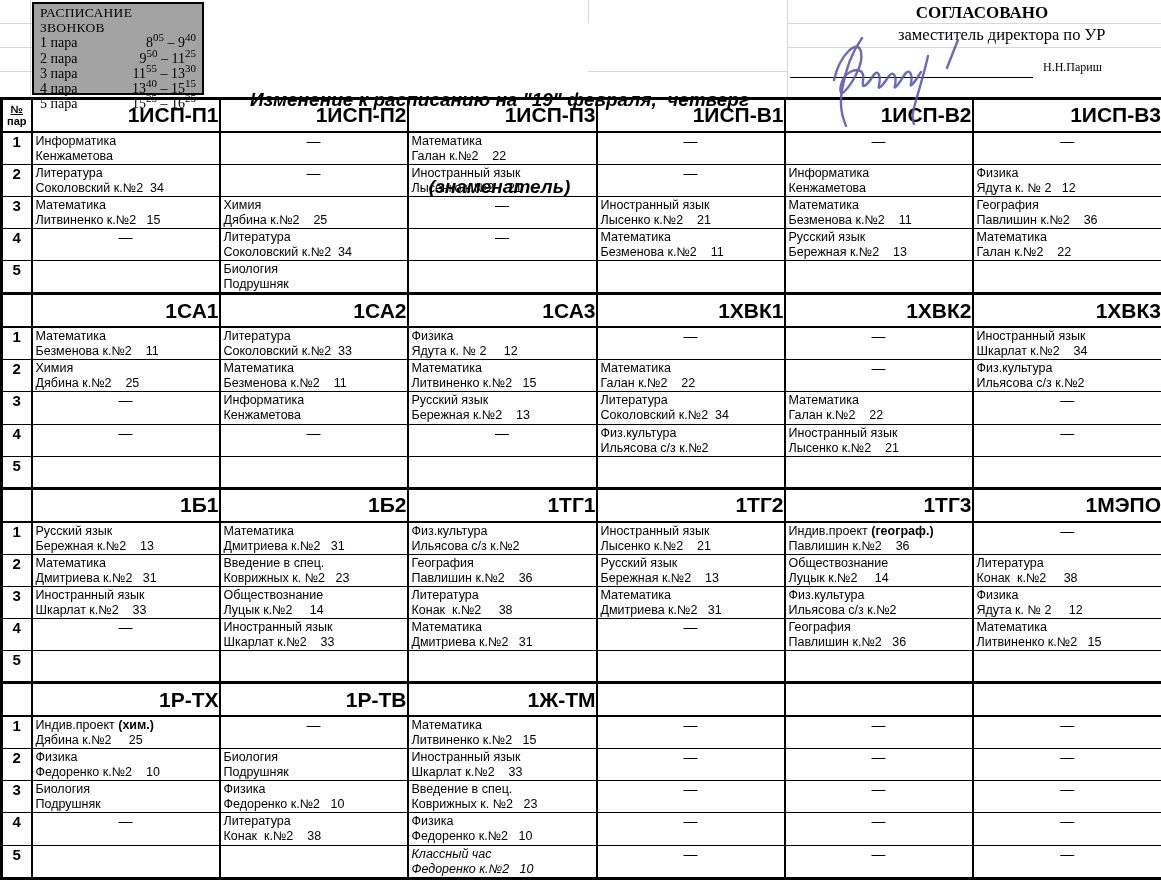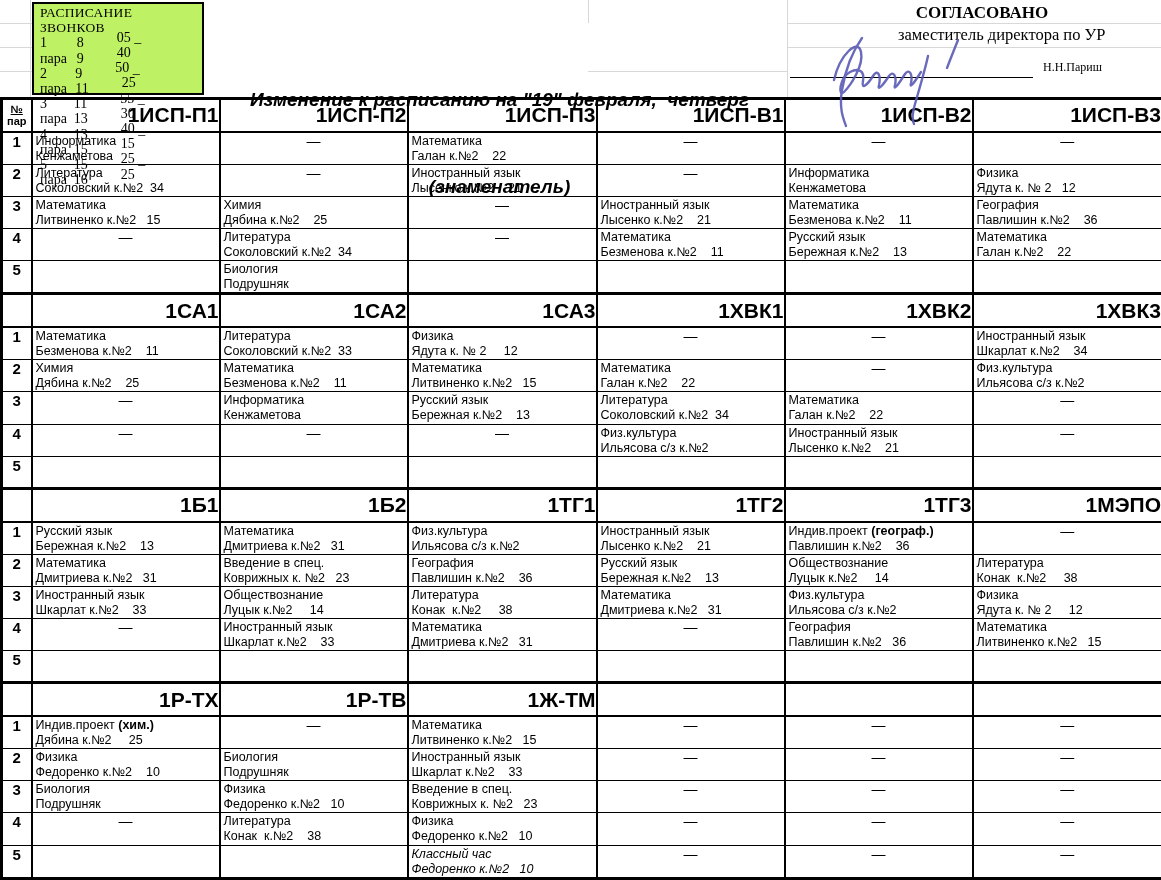--- a/index.html
+++ b/index.html
@@ -3,26 +3,26 @@
 <meta charset="utf-8">
 <style>
   html,body{margin:0;padding:0;background:#fff;}
   #page{position:relative;width:1161px;height:880px;background:#fff;color:#000;
         font-family:"Liberation Sans",sans-serif;overflow:hidden;}
 
   
   .gridline{position:absolute;background:#d8d8d8;}
 
   #bell-box{position:absolute;left:32px;top:2px;width:172px;height:93px;
-            border:2px solid #000;background:#bef264;
+            border:2px solid #000;background:#a3a3a3;
             font-family:"Liberation Serif",serif;font-size:14px;line-height:15.2px;
             padding:1px 6px 0 6px;box-sizing:border-box;}
   #bell-box .bell-title{font-size:13.5px;letter-spacing:.3px;}
   .bell-row{display:flex;justify-content:space-between;}
-  .bell-time sup{font-size:14px;line-height:0;margin-left:33px;}
+  .bell-time sup{font-size:11px;line-height:0;}
 
   #main-title{position:absolute;left:212px;top:27px;width:575px;text-align:center;
               font-weight:bold;font-style:italic;font-size:19px;line-height:29px;
               white-space:pre-wrap;}
 
   #approval-heading{position:absolute;left:862px;top:3px;width:240px;text-align:center;
                     font-family:"Liberation Serif",serif;font-weight:bold;font-size:17px;}
   #approval-role{position:absolute;left:898px;top:25px;width:260px;
                  font-family:"Liberation Serif",serif;font-size:16.5px;}
   #signature-line{position:absolute;left:790px;top:77px;width:243px;height:1px;background:#000;}

